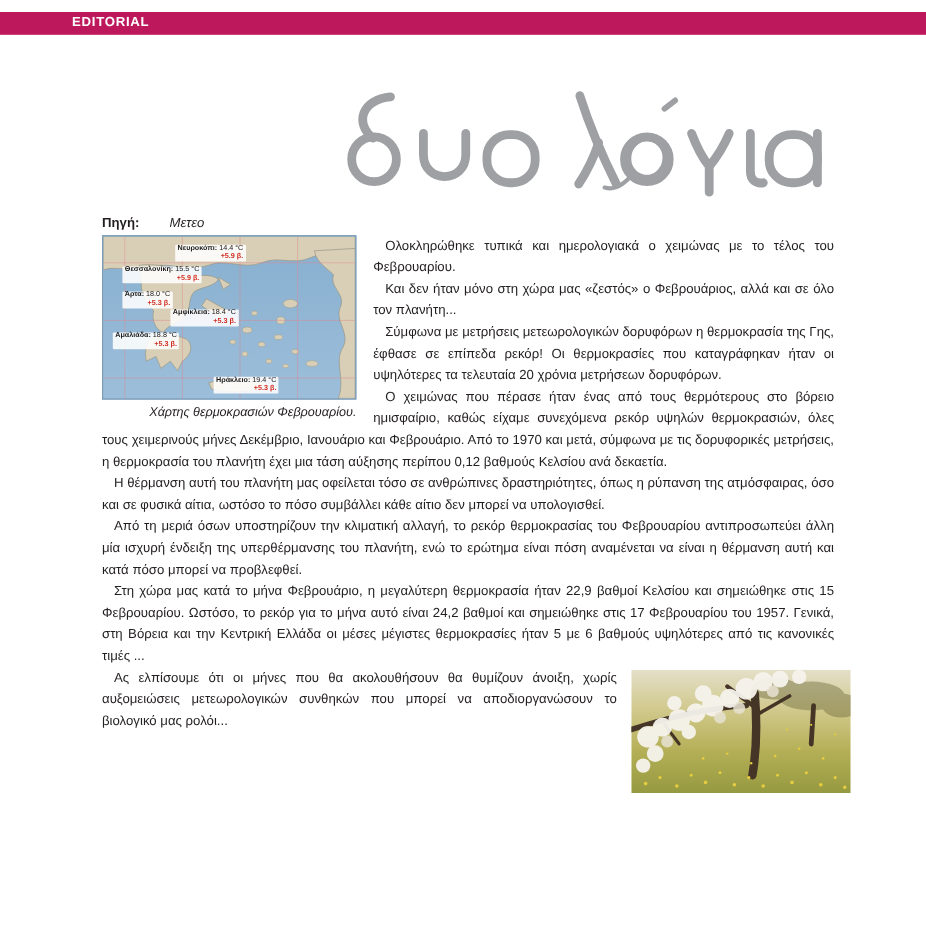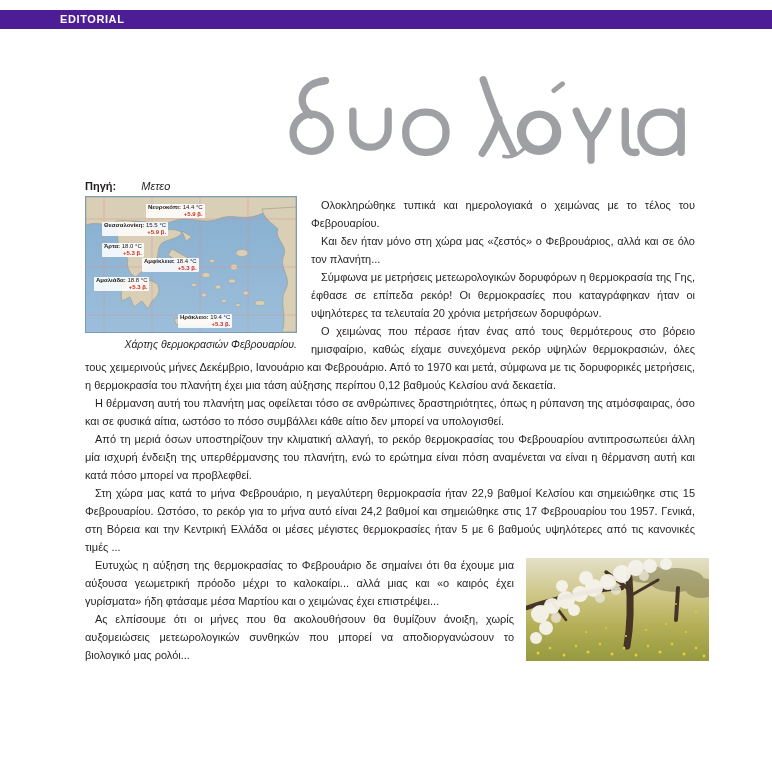--- a/index.html
+++ b/index.html
@@ -1,19 +1,19 @@
 <!DOCTYPE html>
 <html lang="el"><head>
 <meta charset="utf-8">
 <style>
   html,body{margin:0;padding:0;background:#ffffff;width:772px;height:781px;overflow:hidden;}
   body{font-family:"Liberation Sans","DejaVu Sans",sans-serif;color:#231f20;}
 
   
-  .header-bar{position:absolute;left:0;top:10px;width:772px;height:19px;background:#4c1d95;}
+  .header-bar{position:absolute;left:0;top:10px;width:772px;height:19px;background:#be185d;}
   .header-bar .label{display:block;padding-left:60px;line-height:19px;color:#ffffff;
     font-size:11px;font-weight:bold;letter-spacing:.6px;}
 
   
   .logo-wrap{position:absolute;left:276px;top:70px;width:434px;height:98px;}
   .logo-wrap svg{display:block;width:100%;height:100%;}
 
   
   .source-line{position:absolute;left:85px;top:180px;width:212px;font-size:11px;}
   .source-line .src-label{font-weight:bold;text-align:center;}
@@ -253,15 +253,14 @@
         <circle cx="140" cy="66" r="1"></circle>
           <circle cx="160" cy="74" r="1.1"></circle>
           <circle cx="100" cy="78" r="1"></circle>
         <circle cx="130" cy="50" r="0.9"></circle>
           <circle cx="150" cy="46" r="0.9"></circle>
           <circle cx="170" cy="54" r="0.9"></circle>
       </g>
     </svg>
   </div>
 
-  <p>Ευτυχώς η αύξηση της θερμοκρασίας το Φεβρουάριο δε σημαίνει ότι θα έχουμε μια αύξουσα γεωμετρική πρόοδο μέχρι το καλοκαίρι... αλλά μιας και «ο καιρός έχει γυρίσματα» ήδη φτάσαμε μέσα Μαρτίου και ο χειμώνας έχει επιστρέψει...</p>
   <p>Ας ελπίσουμε ότι οι μήνες που θα ακολουθήσουν θα θυμίζουν άνοιξη, χωρίς αυξομειώσεις μετεωρολογικών συνθηκών που μπορεί να αποδιοργανώσουν το βιολογικό μας ρολόι...</p>
 </div>
 
 </body></html>

